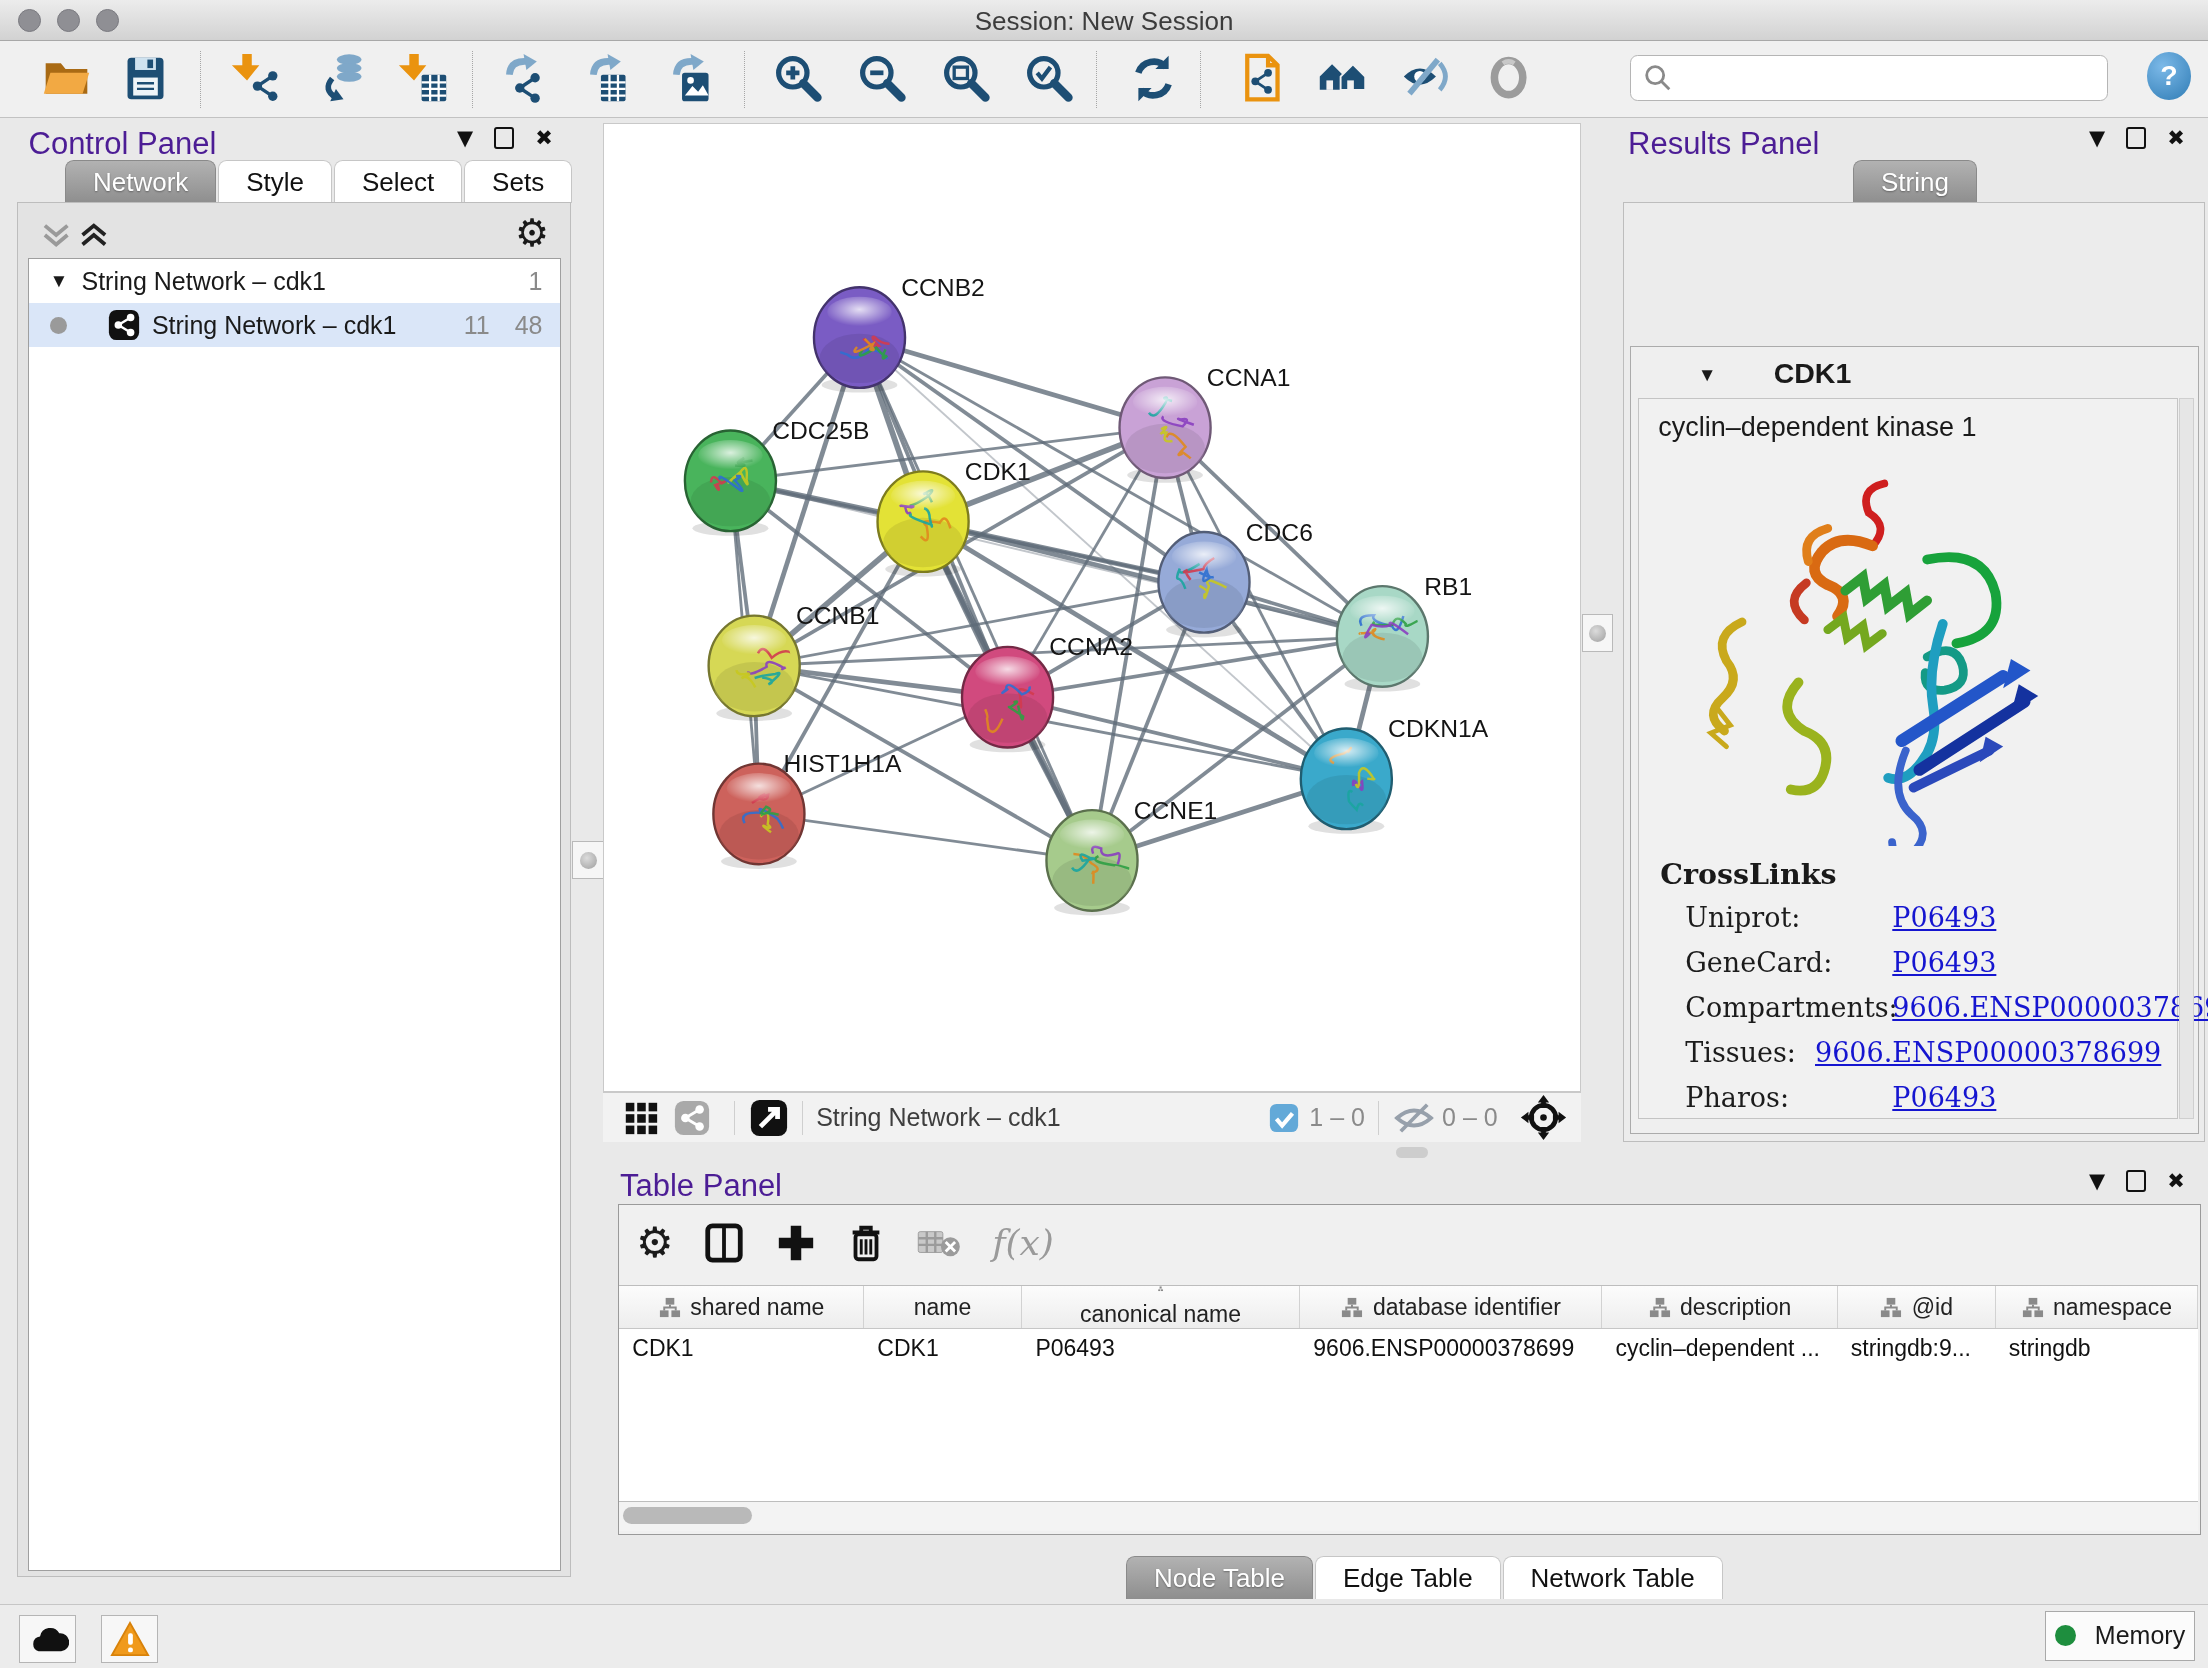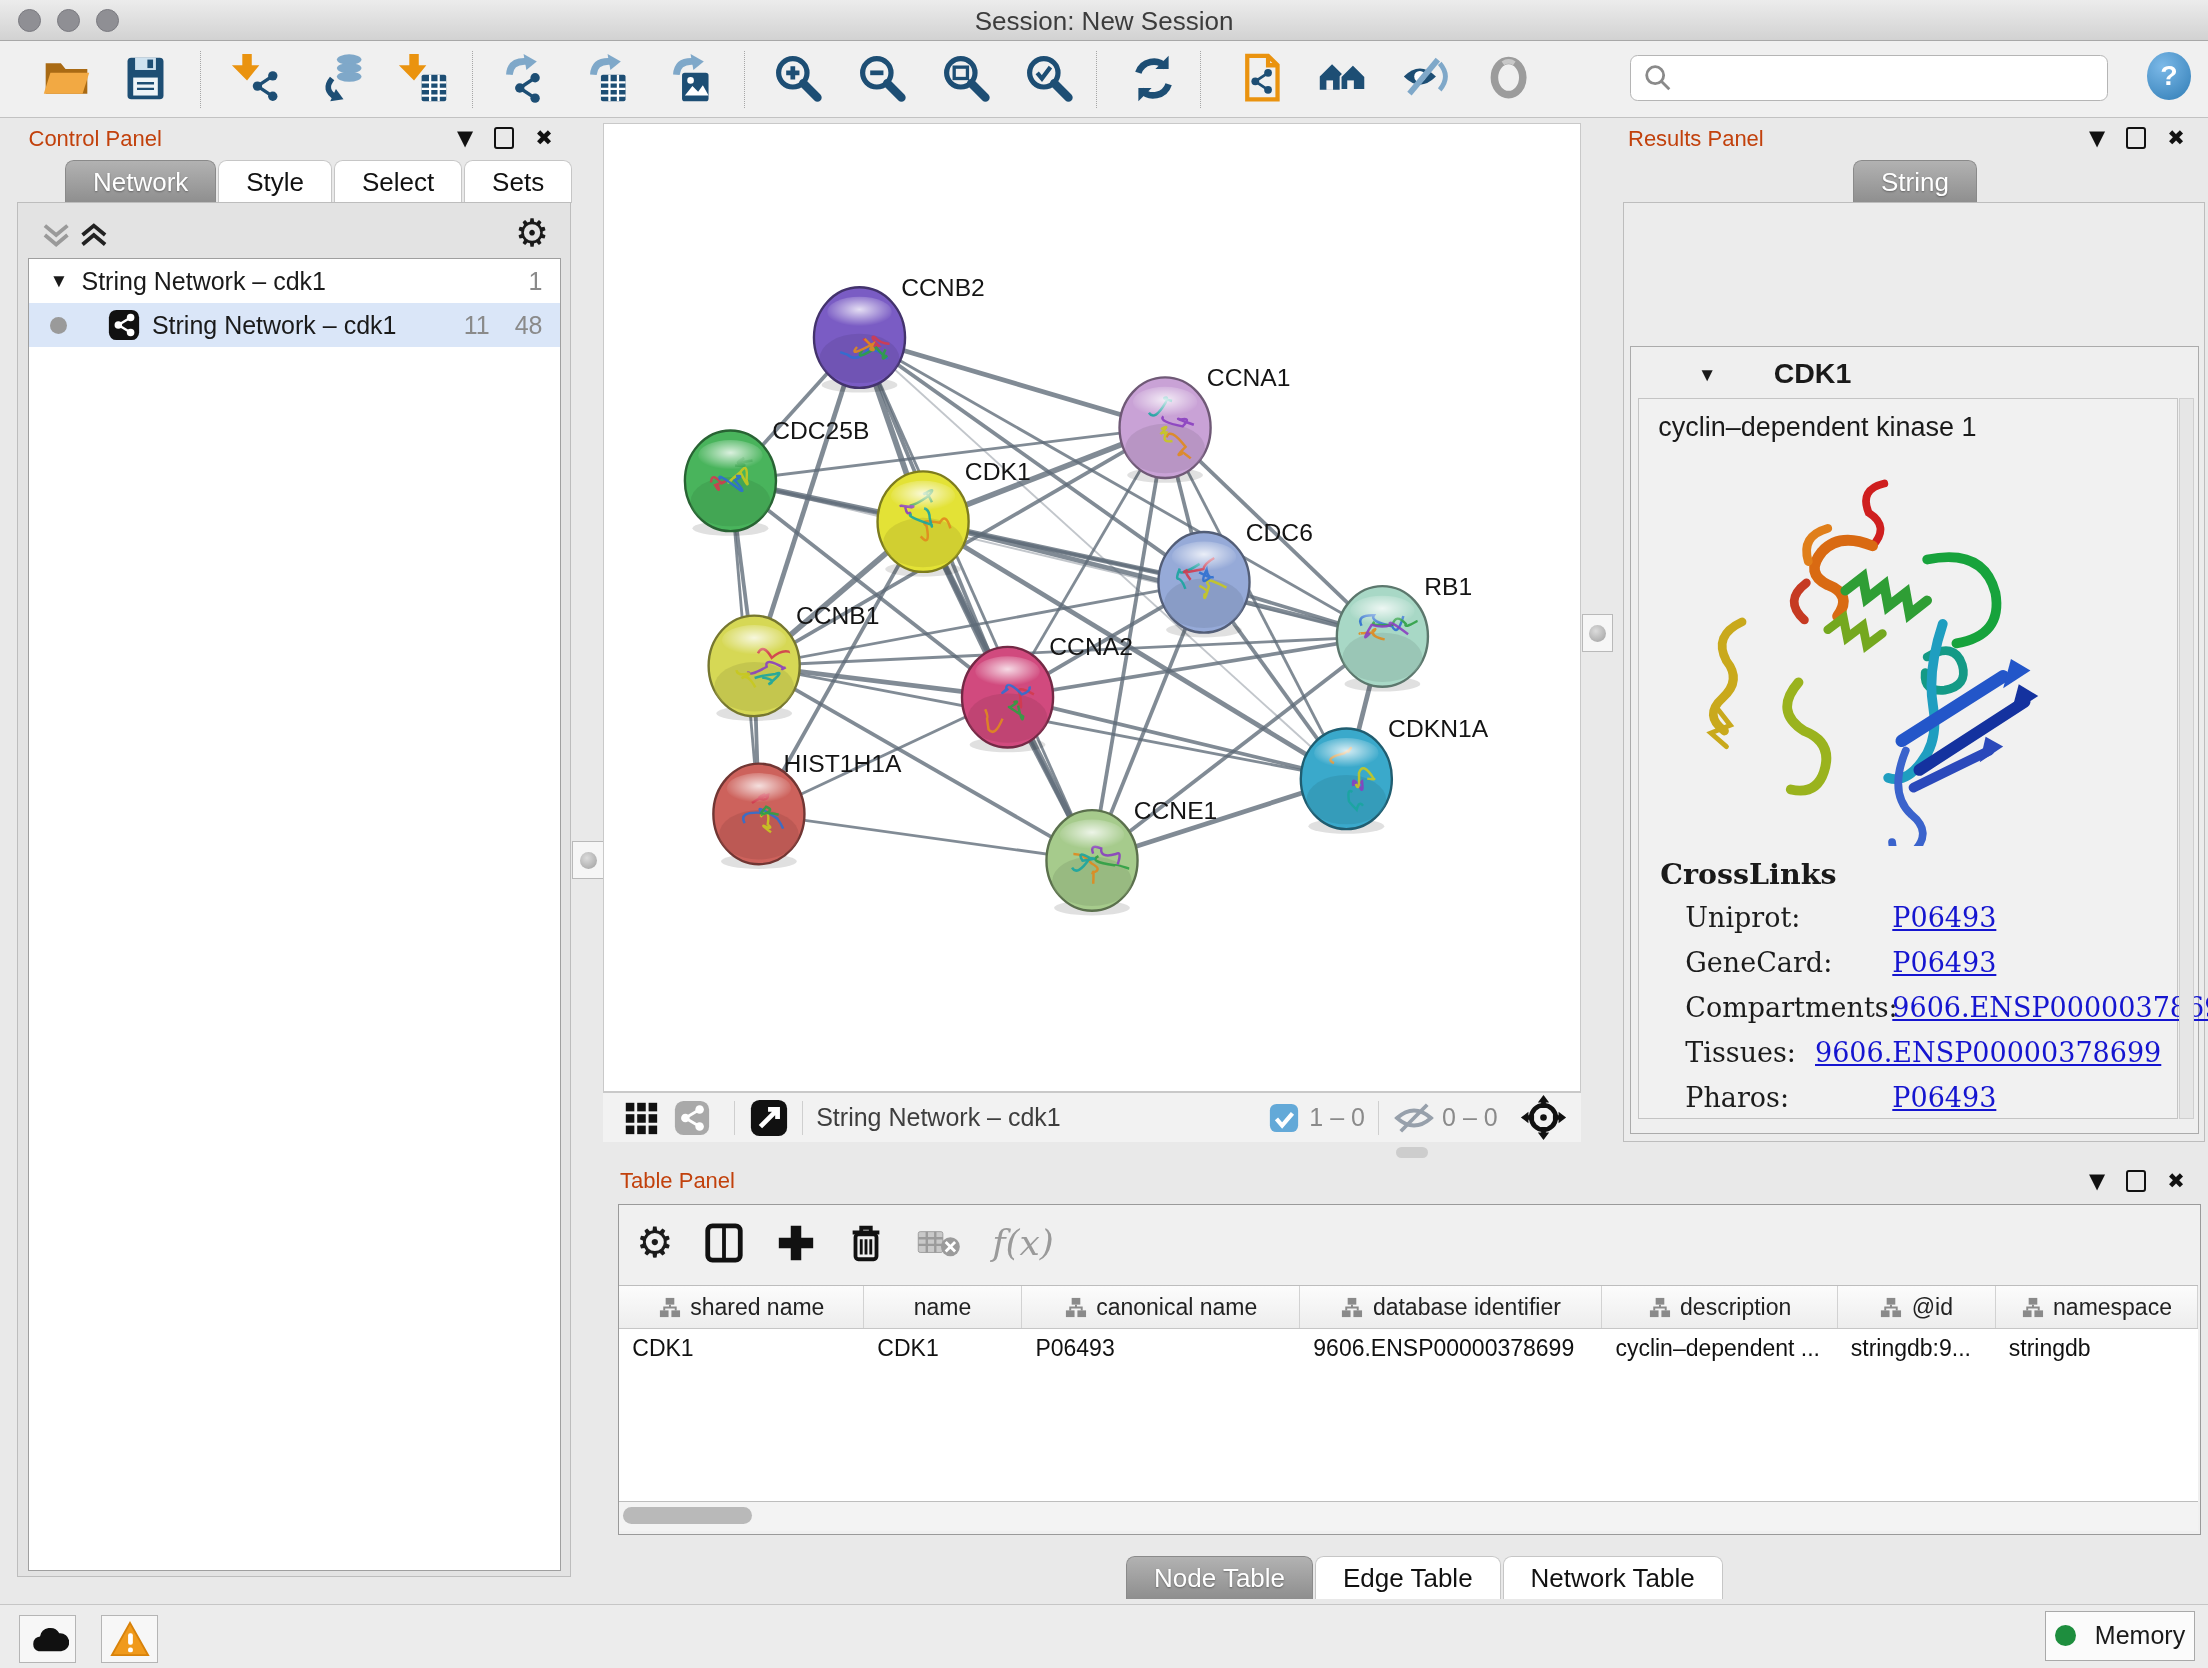--- a/index.html
+++ b/index.html
@@ -13,21 +13,21 @@
   .win-title{width:100%;text-align:center;top:5.7px;font-size:26px;color:#3c3c3c;}
   
   .toolbar{left:0;top:41px;width:2208px;height:76px;background:#f0f0f0;border-bottom:1px solid #c2c2c2;}
   .tbtn{width:57px;height:59px;top:7.6px;display:flex;align-items:center;justify-content:center;}
   .vsep{top:9.5px;height:57px;border-left:1.9px dotted #a6a6a6;}
   .searchbox{left:1630px;top:14.3px;width:476px;height:44px;background:#fff;border:1.9px solid #b5b5b5;border-radius:7.6px;display:flex;align-items:center;}
   .helpbtn{left:2147px;top:10.5px;width:44px;height:48px;border-radius:50%;
     background:radial-gradient(circle at 35% 30%,#7cb9e8,#2f7cb5);color:#fff;font-weight:bold;font-size:28.5px;
     display:flex;align-items:center;justify-content:center;}
   
-  .phdr{font-size:22px;color:#c2410c;}
+  .phdr{font-size:31px;color:#4c1d95;}
   .wicons{display:flex;gap:21px;align-items:center;font-family:"DejaVu Sans",sans-serif;}
   .wicon{font-size:21px;color:#111;line-height:1;}
   .wfloat{width:16px;height:18px;border:2.9px solid #111;border-radius:2.9px;display:inline-block;}
   .tabrow{display:flex;}
   .tab{height:42px;display:flex;align-items:center;padding:0 27px;font-size:26px;
        background:#fff;color:#111;border:1px solid #c6c6c6;border-bottom:none;border-radius:8.6px 8.6px 0 0;margin-right:1.9px;}
   .tab.sel{background:linear-gradient(#b2b2b2,#8e8e8e);color:#fff;border-color:#8a8a8a;
        text-shadow:0 1px 1.9px rgba(0,0,0,.35);}
   .card{background:#e3e3e3;border:1px solid #bdbdbd;}
   .listbox{background:#fff;border:1px solid #9f9f9f;}
@@ -668,21 +668,21 @@
               <rect x="2" y="15" width="9" height="7"></rect>
               <rect x="14" y="15" width="9" height="7"></rect>
             </g>
             <path d="M12.5 9v3M6.5 15v-3h12v3" stroke="#8a8a8a" stroke-width="2" fill="none"></path>
           </svg>
           <span>shared name</span>
         </div>
         <div class="thcell" style="width: 163px;">
           <span>name</span>
         </div>
-        <div class="thcell" style="width: 287px;">
+        <div class="thcell" style="width: 287px; flex-direction: column;">
           <svg width="23" height="23" viewBox="0 0 24 24">
             <g fill="#8a8a8a">
               <rect x="8" y="2" width="9" height="7"></rect>
               <rect x="2" y="15" width="9" height="7"></rect>
               <rect x="14" y="15" width="9" height="7"></rect>
             </g>
             <path d="M12.5 9v3M6.5 15v-3h12v3" stroke="#8a8a8a" stroke-width="2" fill="none"></path>
           </svg>
           <span>canonical name</span>
         </div>

